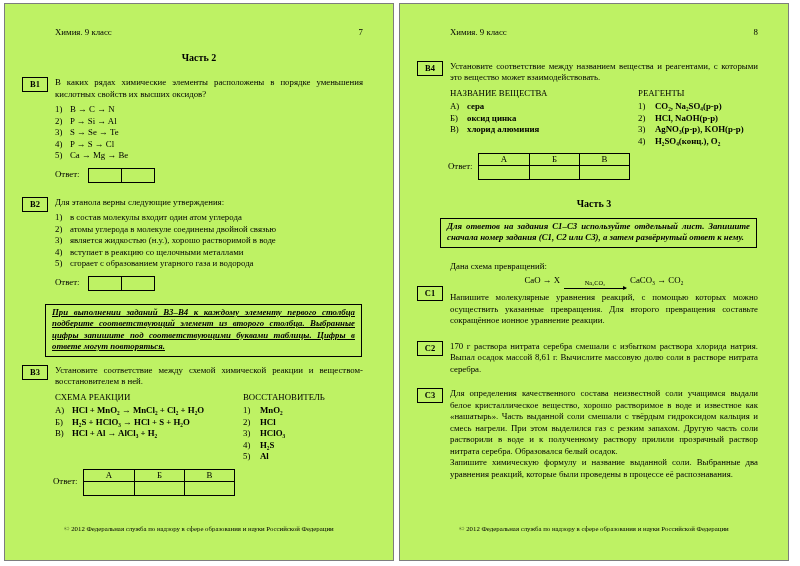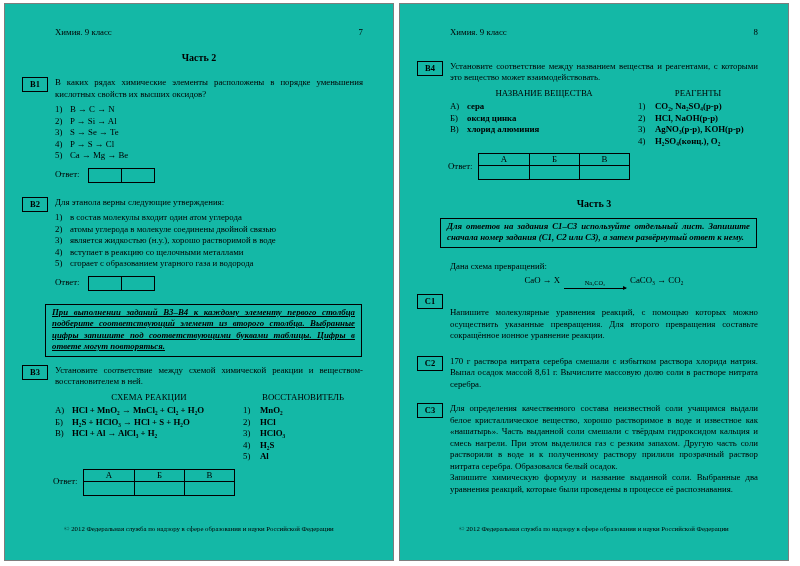--- a/index.html
+++ b/index.html
@@ -2,21 +2,21 @@
 <html><head>
 <meta charset="utf-8">
 <style>
   html,body { margin:0; padding:0; }
   body {
     width:800px; height:566px; position:relative; background:#ffffff;
     font-family:"Liberation Serif", serif; color:#000; font-size:8.8px; line-height:11.5px;
   }
   .page {
     position:absolute; top:3px; height:558px; width:390px;
-    background:#14b8a6; border:1px solid #7d7d7d; box-sizing:border-box;
+    background:#bef264; border:1px solid #7d7d7d; box-sizing:border-box;
   }
   .page-left  { left:4px; }
   .page-right { left:399px; }
 
   .page-header { margin:23px 30px 0 50px; display:flex; justify-content:space-between; }
 
   .part-title { text-align:center; font-weight:bold; font-size:10px; margin-top:13px; }
 
   .instr {
     margin:9px 31px 0 40px; border:1px solid #000; padding:2px 6px 3px 6px;
@@ -44,21 +44,21 @@
 
   .answer-row { display:flex; align-items:center; margin-top:6px; }
   .answer-label { width:29px; margin-right:4px; }
   .ans-box2 { display:flex; border:1px solid #000; }
   .ans-box2 .cell { width:32px; height:13px; }
   .ans-box2 .cell + .cell { border-left:1px solid #000; }
 
   .match-cols { display:flex; margin-top:4px; }
   .match-left  { flex:0 0 188px; }
   .match-right { flex:1 1 auto; }
-  .col-header { text-align:center; margin-bottom:2px; }
+  .col-header { margin-bottom:2px; }
   .m-row { display:flex; }
   .m-row .num { flex:0 0 17px; }
   .m-row .txt { flex:1;font-weight:bold; }
 
   .ans-table-row { display:flex; align-items:center; margin:6px 0 0 48px; }
   .ans-table-row .answer-label { margin-right:1px; }
   .tbl { border:1px solid #000; }
   .tbl-row { display:flex; }
   .tbl-row + .tbl-row { border-top:1px solid #000; }
   .tbl .c { width:50px; box-sizing:border-box; text-align:center; }
@@ -67,21 +67,21 @@
   .tbl-ans .c { height:13px; }
 
   .scheme { text-align:center; margin-top:3px; }
   .over-arrow { display:inline-block; width:62px; vertical-align:-2px; margin:0 4px; }
   .over-arrow .lbl { display:block; text-align:center; font-size:6.3px; line-height:7px; }
   .over-arrow .shaft { display:block; height:1px; background:#000; position:relative; margin-top:2px; }
   .over-arrow .shaft:after {
     content:""; position:absolute; right:-1px; top:-2px; width:0; height:0;
     border-left:4px solid #000; border-top:2.5px solid transparent; border-bottom:2.5px solid transparent;
   }
-  .c-par { text-align:justify; margin-top:18px; }
+  .c-par { text-align:justify; margin-top:3px; }
 
   .footer {
     position:absolute; left:0; right:0; bottom:27px;
     text-align:center; font-size:6.8px; line-height:8px;
   }
 </style>
 </head>
 <body>
 
 <div class="page page-left">

